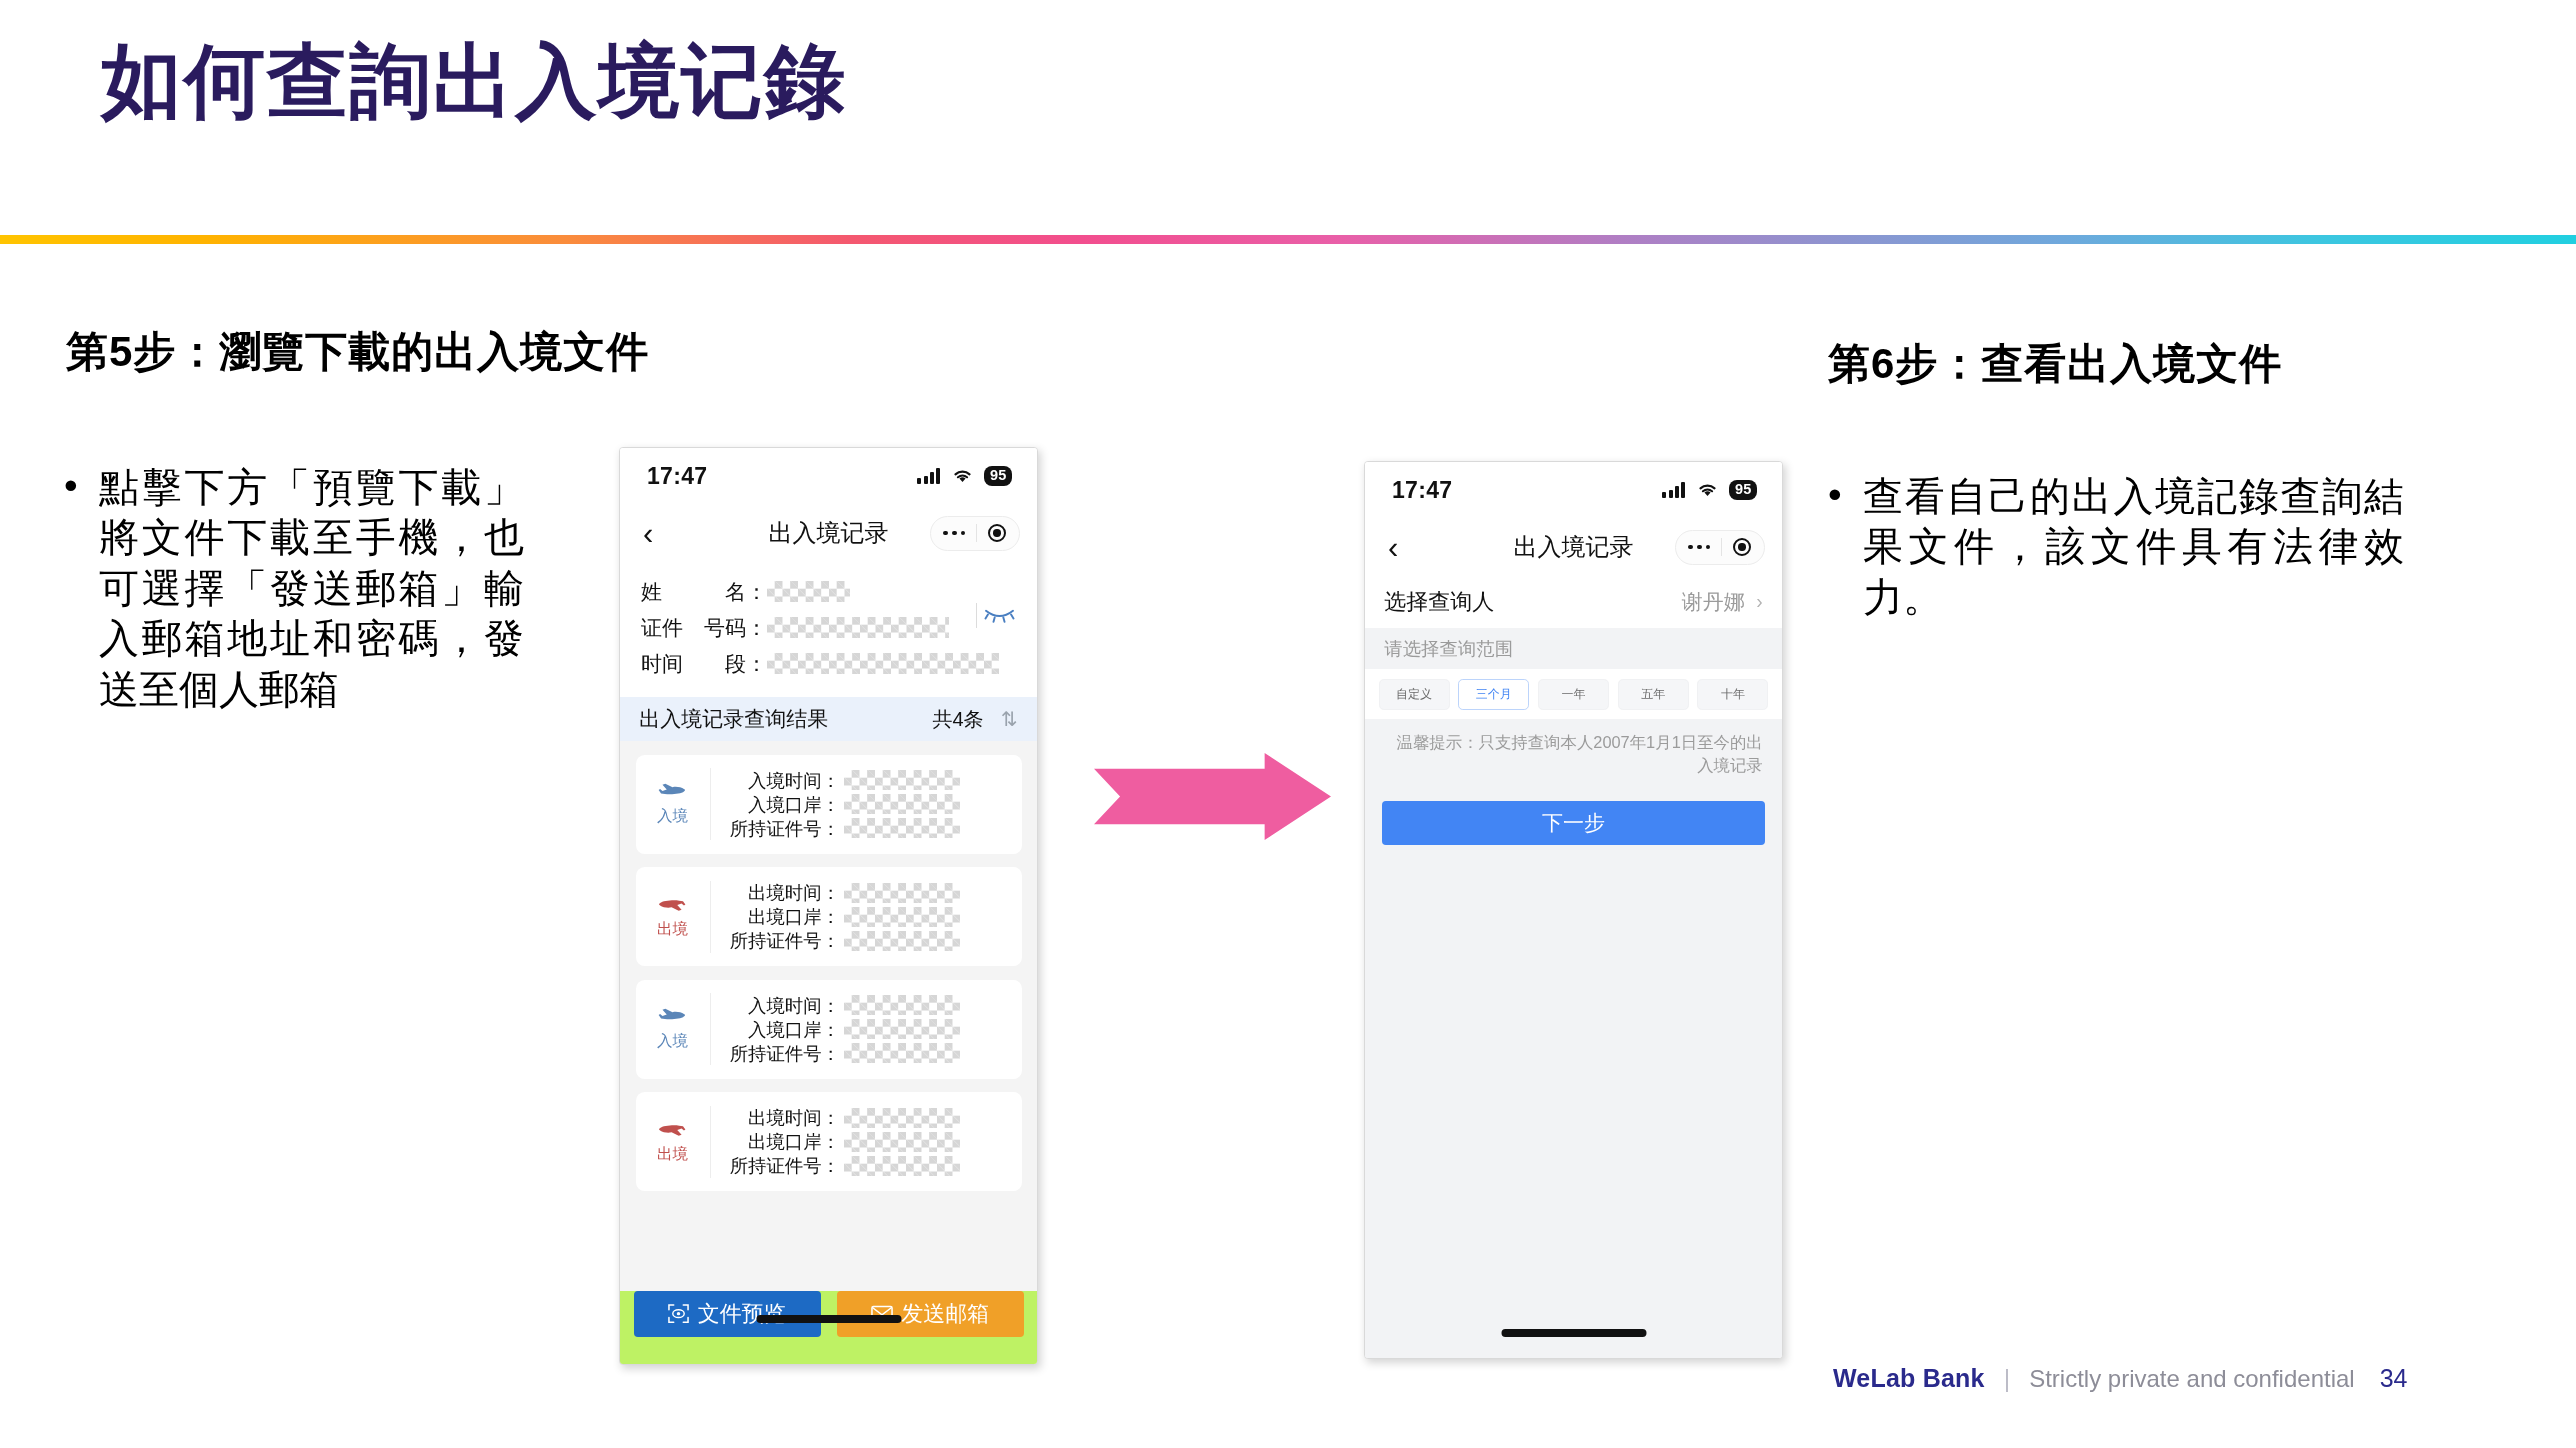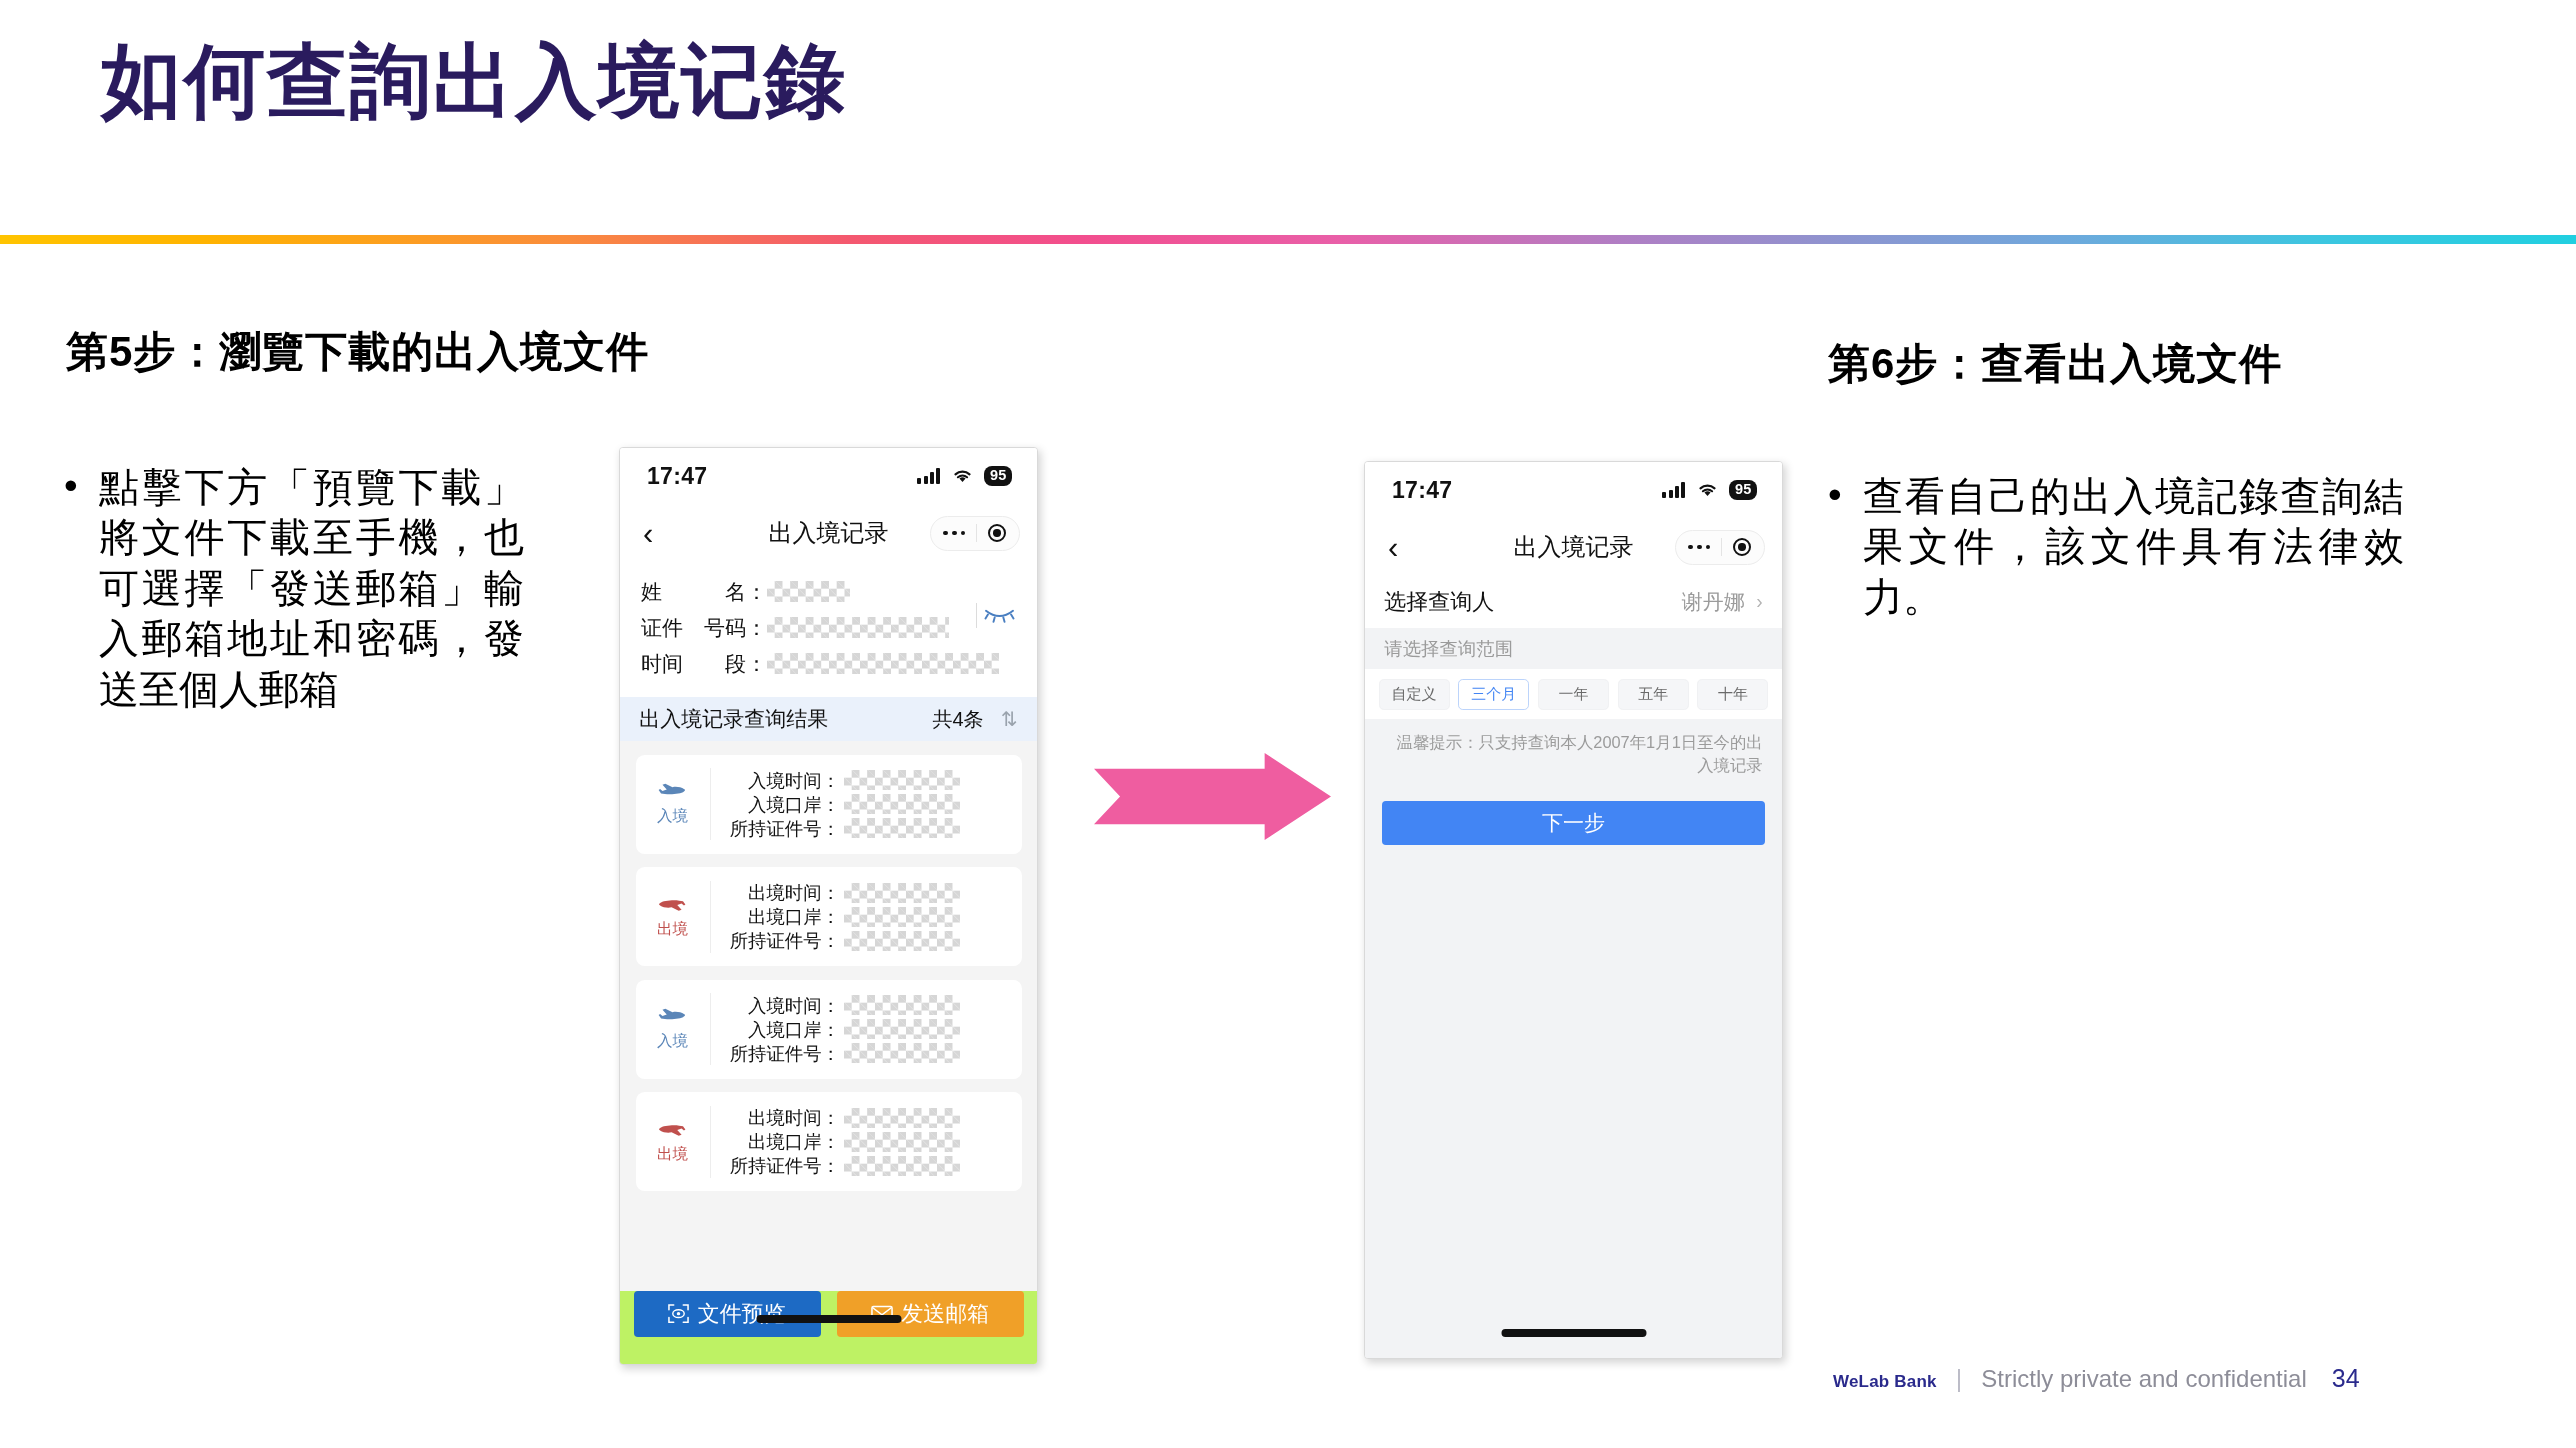--- a/index.html
+++ b/index.html
@@ -203,38 +203,38 @@
     height:41px; display:flex; align-items:center; padding:0 19.3px;
     font-size:18.4px; color:#9b9b9b; background:#f2f3f5;
   }
   .chips{
     background:#fff; display:flex; align-items:center; gap:8.7px;
     padding:9.7px 13.5px; height:50px;
   }
   .chip{
     flex:1 1 0; height:31px; border-radius:4.8px;
     display:flex; align-items:center; justify-content:center;
-    font-size:15px; color:#6a6a6a; background:#f5f6f8; border:1px solid #f0f1f3;
+    font-size:12px; color:#6a6a6a; background:#f5f6f8; border:1px solid #f0f1f3;
   }
   .chip.sel{ color:#4285f4; border:1px solid #bcd4fb; background:#fff; }
   .p2-tip{
     padding:11.6px 19.3px 0; font-size:16.4px; line-height:1.45; color:#9b9b9b;text-align:right;
   }
   .p2-next{
     margin:23px 17.4px 0; height:44px; border-radius:3.9px; background:#4285f4;
     display:flex; align-items:center; justify-content:center;
     color:#fff; font-size:21px;
   }
 
   
   .footer{
     position:absolute; left:1833px; top:1364px;
     display:flex; align-items:baseline; gap:0; white-space:nowrap;
   }
-  .f-brand{ font-size:17px; font-weight:700; color:#2a2a8c; letter-spacing:0.2px; }
+  .f-brand{ font-size:25px; font-weight:700; color:#2a2a8c; letter-spacing:0.2px; }
   .f-pipe{ font-size:23px; color:#b9b9c4; margin:0 19.3px; }
   .f-note{ font-size:24px; color:#8d8d98; }
   .f-page{ font-size:25px; color:#2a2a8c; margin-left:25px; }
 </style>
 </head>
 <body>
 
 <h1 class="slide-title">如何查詢出入境记錄</h1>
 <div class="rule"></div>
 

